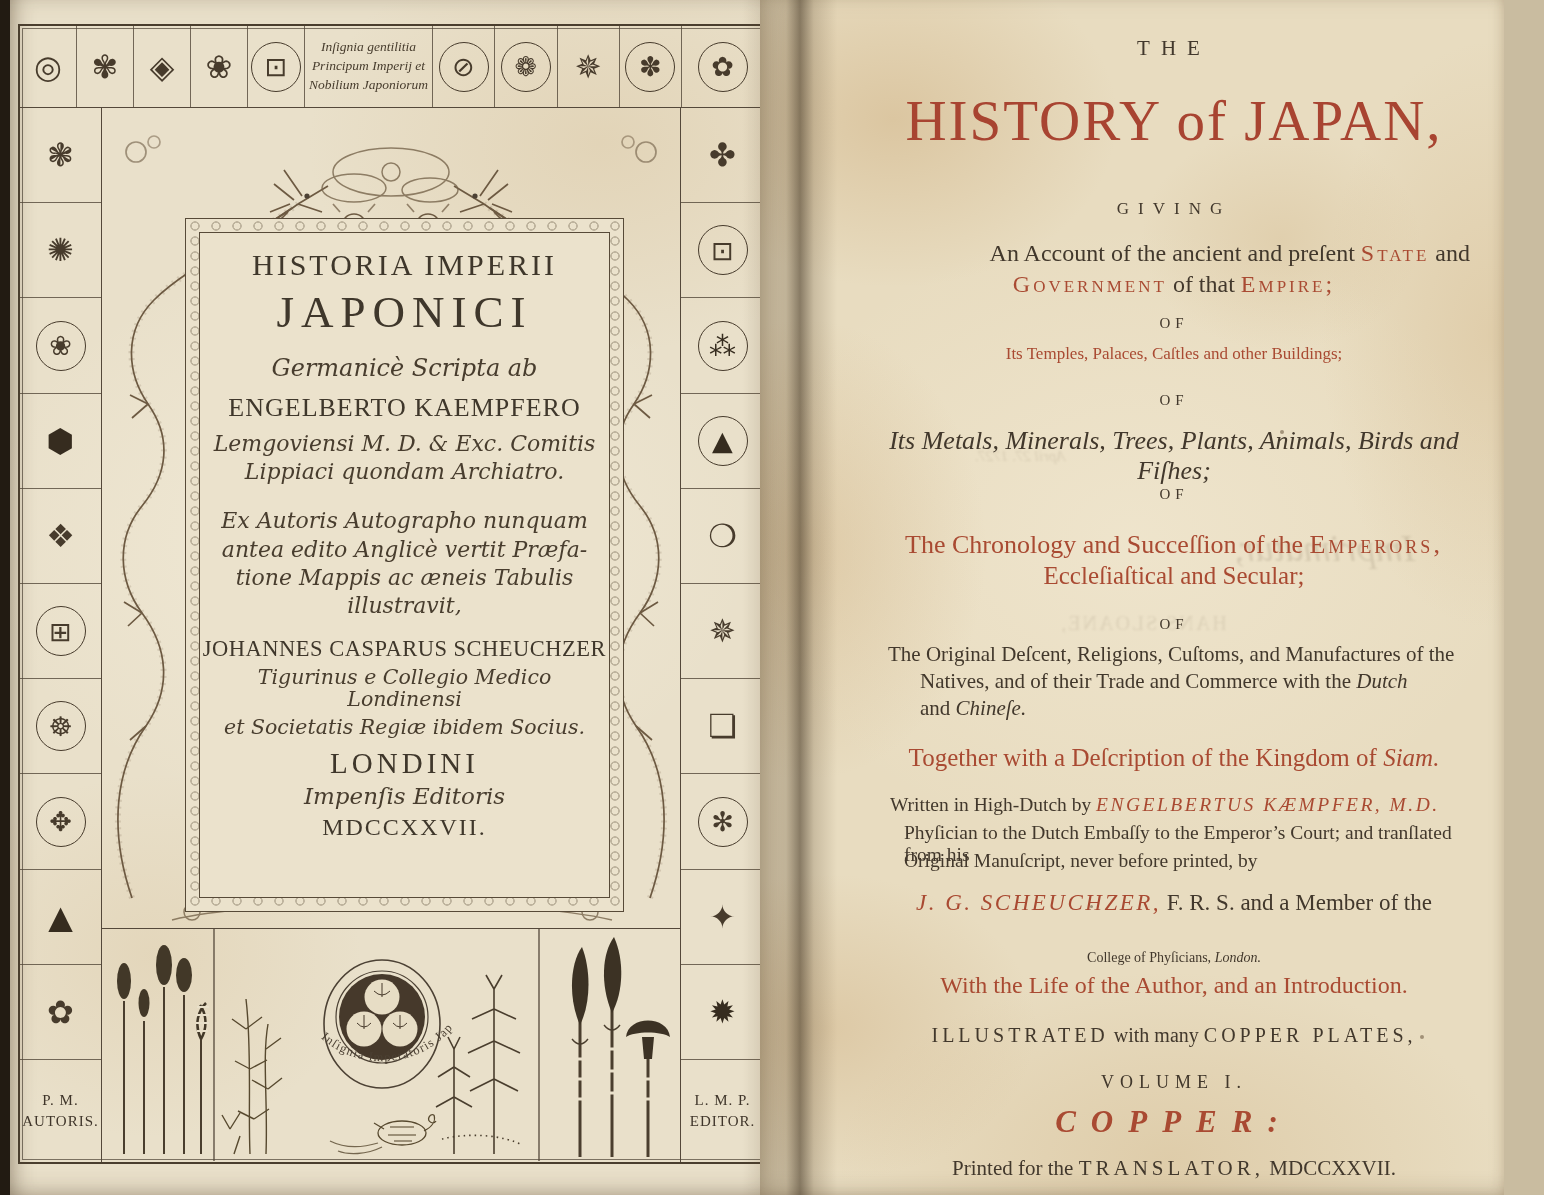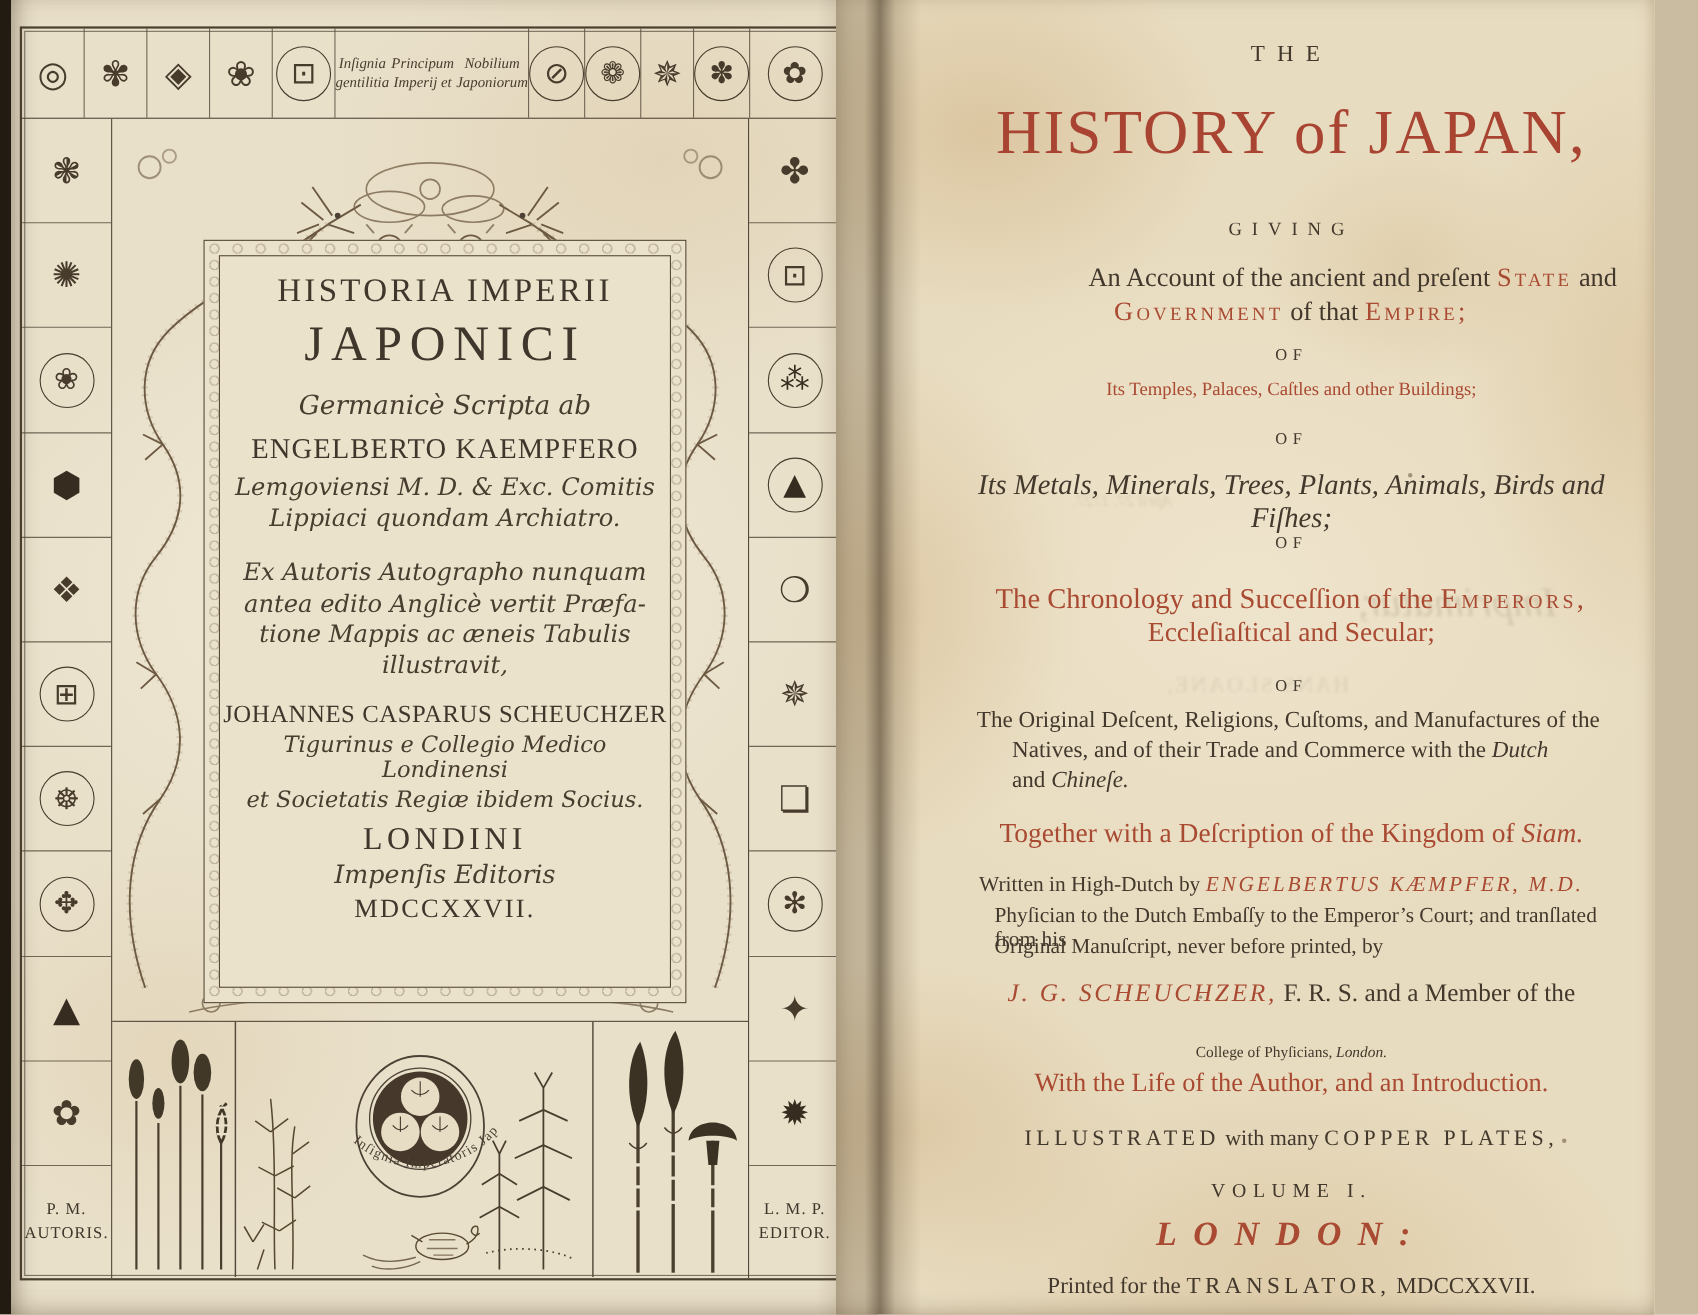--- a/index.html
+++ b/index.html
@@ -39,21 +39,21 @@
   .crest-cell{flex:1;display:flex;align-items:center;justify-content:center;
               border-right:1px solid rgba(84,72,58,.8);box-sizing:border-box;}
   .band-col .crest-cell{border-right:none;border-bottom:1px solid rgba(84,72,58,.8);}
   .band-col .crest-cell:last-child{border-bottom:none;}
   .crest-cell.corner{flex:0 0 82px;}
   .mon{font-family:"DejaVu Sans",sans-serif;font-size:32px;line-height:1;color:#473b2c;
        display:flex;align-items:center;justify-content:center;}
   .mon.circled{width:48px;height:48px;border:1.5px solid #473b2c;border-radius:50%;font-size:27px;}
   .mon.dark{color:#362c1f;}
   .note-box{flex:0 0 128px;border-right:1px solid rgba(84,72,58,.8);box-sizing:border-box;
-            display:flex;flex-direction:row;align-items:center;justify-content:center;gap:2px;
+            display:flex;flex-direction:column;align-items:center;justify-content:center;gap:2px;
             font-size:13.5px;font-style:italic;color:#473c2d;text-align:center;line-height:1.25;}
   .label-cell{flex:0 0 102px;display:flex;flex-direction:column;align-items:center;justify-content:center;gap:4px;
               font-size:15px;letter-spacing:1px;color:#3f352a;border-top:1px solid rgba(84,72,58,.8);}
 
   .interior{position:absolute;left:82px;top:82px;right:84px;bottom:0;}
   .dragon-zone{position:absolute;left:0;top:0;width:578px;height:822px;}
   .text-panel{position:absolute;left:83px;top:110px;width:439px;height:694px;box-sizing:border-box;
       border:1.5px solid #574a38;
       background-color:#ebe2cc;
       background-image:radial-gradient(circle at 9px 7px, rgba(0,0,0,0) 3.5px, rgba(86,72,52,.30) 3.5px, rgba(86,72,52,.30) 4.5px, rgba(0,0,0,0) 5px);
@@ -421,21 +421,21 @@
     <div class="rline r-writ3">Original Manuſcript, never before printed, by</div>
 
     <div class="rline r-sch1"><span class="red redname">J. G. SCHEUCHZER,</span><span> F. R. S. and a Member of the</span></div>
     <div class="rline r-sch2"><span>College of Phyſicians, </span><span class="it">London.</span></div>
 
     <div class="rline r-life red">With the Life of the Author, and an Introduction.</div>
 
     <div class="rline r-illus"><span class="spreadcaps">ILLUSTRATED</span><span> with many </span><span class="spreadcaps">COPPER PLATES,</span></div>
 
     <div class="rline r-vol">VOLUME I.</div>
-    <div class="rline r-london red">LONDON:</div>
+    <div class="rline r-london red">COPPER:</div>
     <div class="rline r-printed"><span>Printed for the </span><span class="spreadcaps">TRANSLATOR,</span><span> MDCCXXVII.</span></div>
   </div>
 
   <div class="speck" style="left:520px;top:430px;width:4px;height:4px;"></div>
   <div class="speck" style="left:610px;top:760px;width:3px;height:3px;"></div>
   <div class="speck" style="left:660px;top:1035px;width:4px;height:4px;"></div>
   <div class="speck" style="left:330px;top:905px;width:3px;height:3px;"></div>
 </div>
 
 </body></html>

